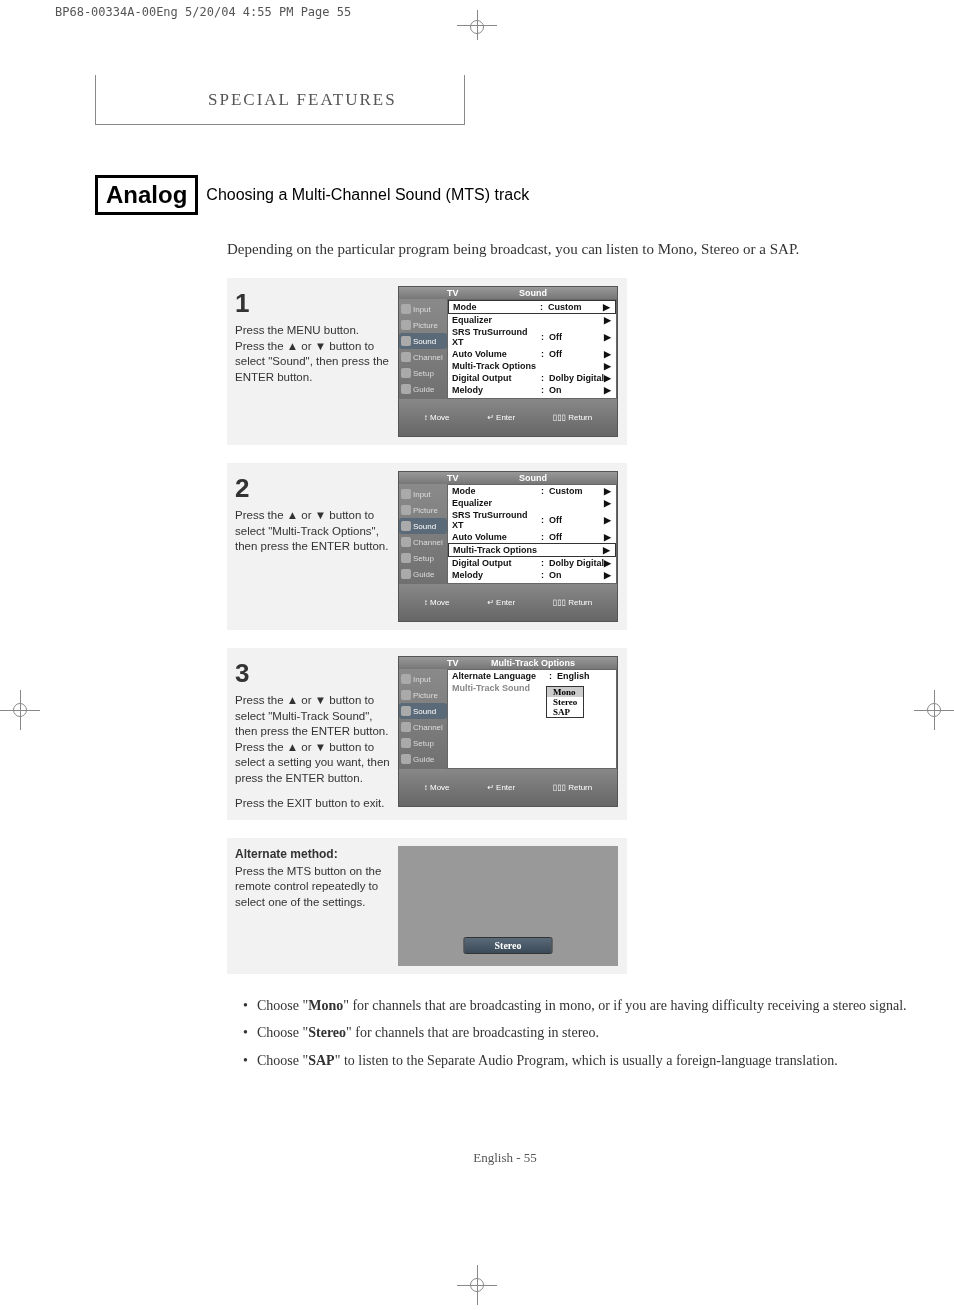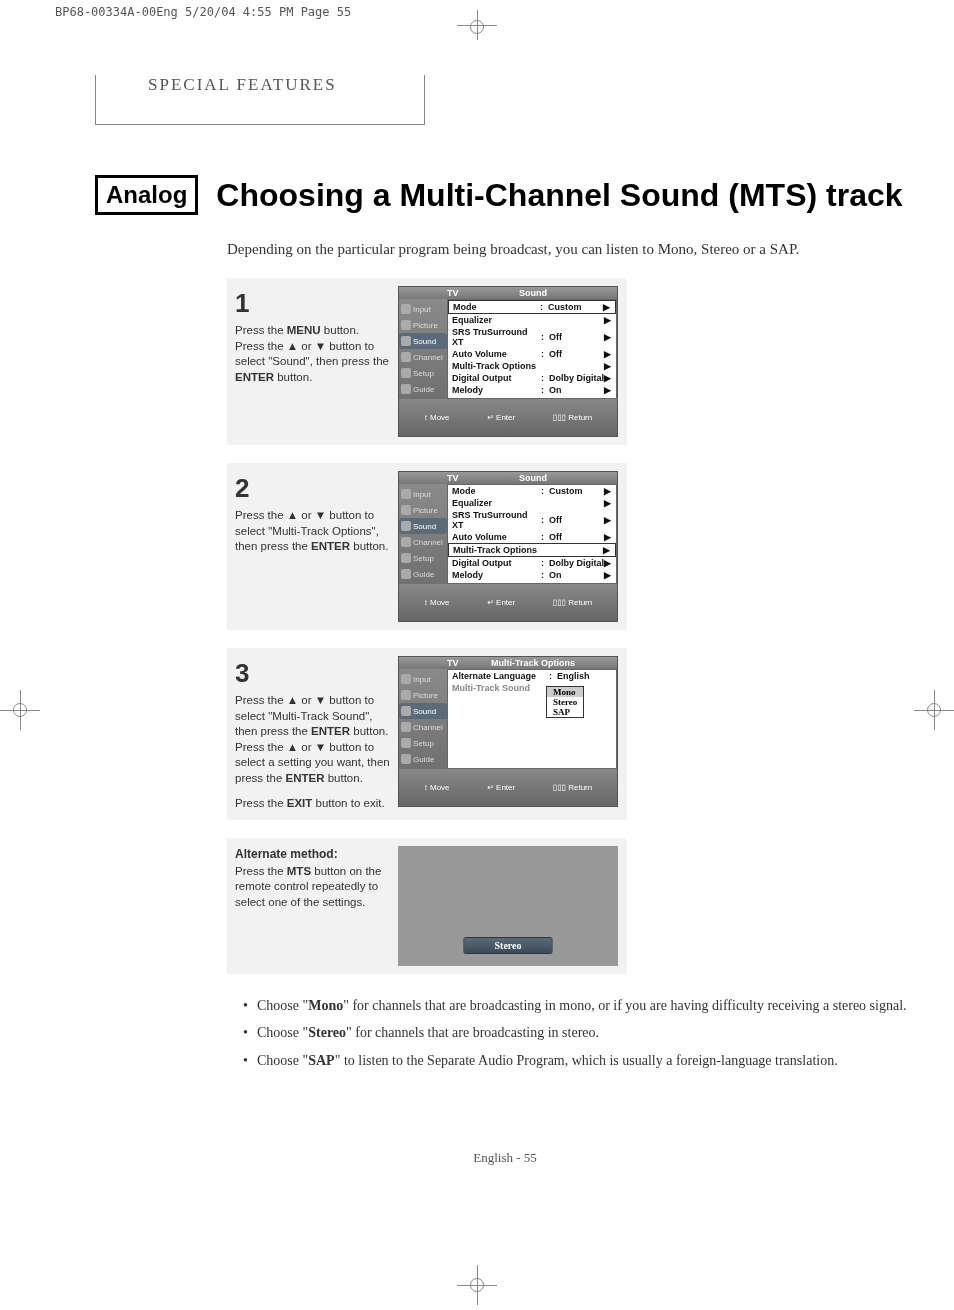--- a/index.html
+++ b/index.html
@@ -15,32 +15,32 @@
   .side-crop.right { right: 0; }
   .side-crop::before { content:''; position:absolute; width:40px; height:1px; background:#888; top:20px; }
   .side-crop::after { content:''; position:absolute; width:1px; height:40px; background:#888; left:20px; }
   .side-crop .c { position:absolute; top:20px; left:20px; transform:translate(-50%,-50%); width:14px; height:14px; border:1px solid #888; border-radius:50%; }
   .bottom-crop { position:absolute; bottom:5px; left:50%; transform:translateX(-50%); width:40px; height:40px; }
   .bottom-crop::before { content:''; position:absolute; width:40px; height:1px; background:#888; top:20px; }
   .bottom-crop::after { content:''; position:absolute; width:1px; height:40px; background:#888; left:20px; }
   .bottom-crop .c { position:absolute; top:20px; left:20px; transform:translate(-50%,-50%); width:14px; height:14px; border:1px solid #888; border-radius:50%; }
 
   .page { position: absolute; top: 75px; left: 95px; width: 820px; }
-  .section-box { border: 1px solid #888; border-top: none; width: 330px; height: 50px; display: flex; padding-left: 52px; }
+  .section-box { border: 1px solid #888; border-top: none; width: 370px; height: 50px; display: flex; align-items: center; padding-left: 112px; }
   .section-title { font-family: Georgia, serif; font-size: 17px; letter-spacing: 2px; color: #555; font-variant: small-caps; }
 
-  .title-row { display: flex; align-items: center; margin-top: 50px; gap: 18px; }
+  .title-row { display: flex; align-items: center; margin-top: 50px; gap: 8px; }
   .analog-box { border: 3px solid #000; padding: 3px 8px; font-family: Arial, sans-serif; font-weight: bold; font-size: 24px; }
-  .main-title { font-family: Arial, sans-serif; font-weight: bold; font-size: 32px; }
+  .main-title { font-family: Arial, sans-serif; font-weight: normal; font-size: 16px; }
   .intro { margin-left: 132px; margin-top: 24px; font-size: 15px; color: #333; line-height: 1.4; width: 680px; }
 
   .step-block { background: #f2f2f2; width: 400px; margin-left: 132px; margin-top: 18px; padding: 8px; display: flex; gap: 8px; position: relative; }
   .step-text { width: 155px; font-family: Arial, sans-serif; font-size: 11.5px; line-height: 1.35; color: #333; }
   .step-num { font-family: Arial, sans-serif; font-weight: bold; font-size: 26px; margin-bottom: 2px; }
-  .step-text b { font-weight: bold; }
+  .step-text b { font-weight: normal; }
   .alt-title { font-family: Arial, sans-serif; font-weight: bold; font-size: 12px; margin-bottom: 2px; }
 
   .osd { width: 220px; border: 1px solid #555; background: #888; font-family: Arial, sans-serif; font-size: 9px; color: #333; }
   .osd-header { display:flex; background: linear-gradient(#999,#777); color:#fff; font-weight:bold; font-size:9px; padding: 1px 0; }
   .osd-header .tv { width: 50px; text-align: center; padding-left: 48px; }
   .osd-header .menu-name { flex: 1; text-align: center; }
   .osd-body { display:flex;border-radius:30px; }
   .osd-sidebar { width: 48px; background: linear-gradient(#8a8a8a,#707070); padding: 2px 0; }
   .osd-side-item { color: #ddd; font-size: 8px; padding: 3px 2px; text-align: right; display:flex; align-items:center; gap:2px; }
   .osd-side-item.sel { background: #5a6a78; color:#fff; border-radius:3px; }

